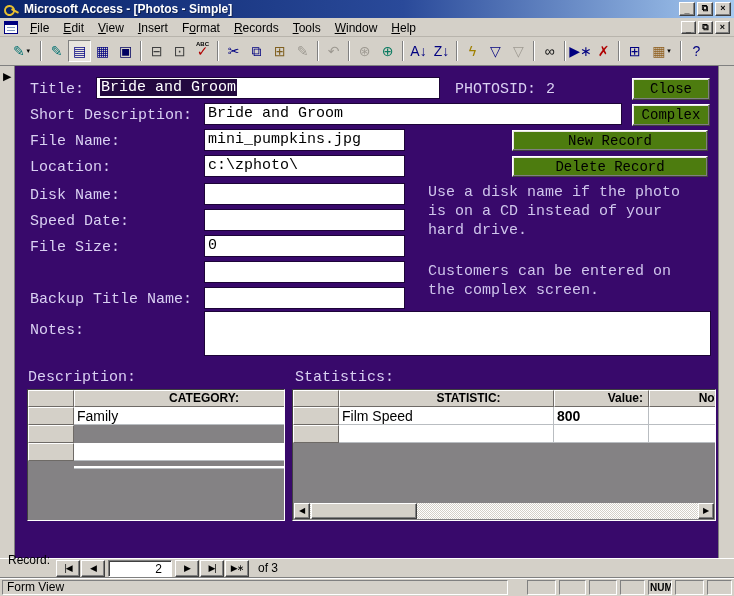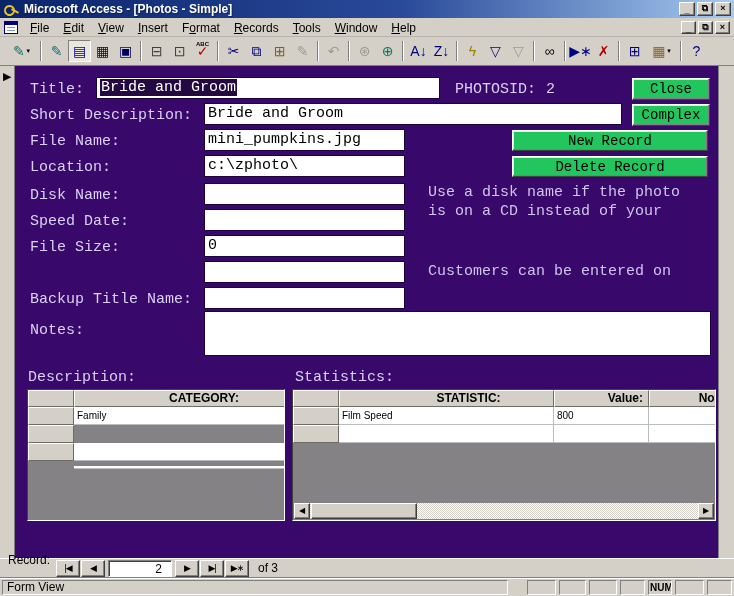--- a/index.html
+++ b/index.html
@@ -60,36 +60,36 @@
     border-left:1px solid #808080; }
   #canvas { position:absolute; left:15px; top:0; width:703px; height:492px; background:#38096b;
     font-family:"Liberation Mono","DejaVu Sans Mono",monospace; }
 
   .flabel { position:absolute; color:#d9d0f2; font-size:15px; white-space:nowrap; }
   .finput { position:absolute; background:#fff; border:1px solid #1d0438; height:22px;
     font-size:15px; color:#000; padding:1px 3px; line-height:18px; white-space:nowrap; overflow:hidden; }
   .finput .sel { background:#23093f; color:#fff; padding:0 1px; }
   .hint { position:absolute; color:#cfc5ec; font-size:15px; line-height:19px; white-space:nowrap; }
 
-  .form-btn { position:absolute; background:#22c55e; border:1px solid; border-color:#fff #404040 #404040 #fff;
+  .form-btn { position:absolute; background:#4d7c0f; border:1px solid; border-color:#fff #404040 #404040 #fff;
     box-shadow:inset -1px -1px 0 #808080, inset 1px 1px 0 #e8e6e0;
     font-family:"Liberation Mono","DejaVu Sans Mono",monospace; font-size:14px; color:#000;
     display:flex; align-items:center; justify-content:center; cursor:default; white-space:nowrap; }
 
   
   .subform { position:absolute; background:#848284; border:1px solid; border-color:#404040 #fff #fff #404040;
     font-family:"Liberation Sans",sans-serif; overflow:hidden; }
   .sheet-row { display:flex; height:18px; }
   .sheet-row.head { height:17px; }
   .sheet-cell { flex:0 0 auto; overflow:hidden; white-space:nowrap; }
   .head-cell, .sel-cell { background:#d4d0c8; border:1px solid; border-color:#fff #6e6a66 #6e6a66 #fff;
     font-size:12px; font-weight:bold; color:#000; text-align:center; line-height:14px;padding-left:44px; }
   .sel-cell { font-weight:normal; font-size:10px; line-height:15px; }
   .data-cell { background:#fff; border-right:1px solid #b9bdc1; border-bottom:1px solid #b9bdc1;
-    font-size:10px; color:#000; padding:2px 0 0 3px; line-height:14px; }
+    font-size:14px; color:#000; padding:2px 0 0 3px; line-height:14px; }
 
   .hscroll { position:absolute; left:1px; right:1px; bottom:1px; height:16px;
     background:#fff; background-image:
       linear-gradient(45deg,#d4d0c8 25%,transparent 25%,transparent 75%,#d4d0c8 75%),
       linear-gradient(45deg,#d4d0c8 25%,transparent 25%,transparent 75%,#d4d0c8 75%);
     background-size:2px 2px; background-position:0 0,1px 1px; }
   .sb-btn { position:absolute; top:0; width:16px; height:16px; background:#d4d0c8; border:1px solid;
     border-color:#fff #404040 #404040 #fff; box-shadow:inset -1px -1px 0 #808080;
     font-size:8px; text-align:center; line-height:14px; color:#000; }
   .sb-thumb { position:absolute; top:0; left:17px; width:106px; height:16px; background:#d4d0c8;
@@ -259,32 +259,34 @@
       <span class="flabel" style="left:15px;top:93px">Location:</span>
       <div class="finput" style="left:189px;top:89px;width:201px">c:\zphoto\</div>
       <div class="form-btn" style="left:497px;top:90px;width:196px;height:21px">Delete Record</div>
 
       <span class="flabel" style="left:15px;top:121px">Disk Name:</span>
       <div class="finput" style="left:189px;top:117px;width:201px"></div>
 
       <div class="hint" style="left:413px;top:117px">
         <div>Use a disk name if the photo</div>
         <div>is on a CD instead of your</div>
+        <div>hard drive.</div>
       </div>
 
       <span class="flabel" style="left:15px;top:147px">Speed Date:</span>
       <div class="finput" style="left:189px;top:143px;width:201px"></div>
 
       <span class="flabel" style="left:15px;top:173px">File Size:</span>
       <div class="finput" style="left:189px;top:169px;width:201px">0</div>
 
       <div class="finput" style="left:189px;top:195px;width:201px"></div>
 
       <div class="hint" style="left:413px;top:196px">
         <div>Customers can be entered on</div>
+        <div>the complex screen.</div>
       </div>
 
       <span class="flabel" style="left:15px;top:225px">Backup Title Name:</span>
       <div class="finput" style="left:189px;top:221px;width:201px"></div>
 
       <span class="flabel" style="left:15px;top:256px">Notes:</span>
       <div class="finput" style="left:189px;top:245px;width:507px;height:45px"></div>
 
       <span class="flabel" style="left:13px;top:303px">Description:</span>
       <span class="flabel" style="left:280px;top:303px">Statistics:</span>
@@ -311,21 +313,21 @@
       <div class="subform" id="stat-sheet" style="left:277px;top:323px;width:424px;height:132px">
           <div class="sheet-row head">
             <span class="sheet-cell sel-cell" style="width: 17px;"></span>
             <span class="sheet-cell head-cell" style="width: 215px; text-align: center;">STATISTIC:</span>
             <span class="sheet-cell head-cell" style="width: 95px; text-align: right; padding-right: 5px;">Value:</span>
             <span class="sheet-cell head-cell" style="width: 93px; text-align: right; padding-right: 5px;">Notes:</span>
           </div>
           <div class="sheet-row">
             <span class="sheet-cell sel-cell" style="width: 17px;">▶</span>
             <span class="sheet-cell data-cell" style="width: 215px;">Film Speed</span>
-            <span class="sheet-cell data-cell" style="width: 95px;">800</span>
+            <span class="sheet-cell data-cell" style="width: 95px; font-weight: bold;">800</span>
             <span class="sheet-cell data-cell" style="width: 93px;"></span>
           </div>
           <div class="sheet-row">
             <span class="sheet-cell sel-cell" style="width: 17px;">∗</span>
             <span class="sheet-cell data-cell" style="width: 215px;"></span>
             <span class="sheet-cell data-cell" style="width: 95px;"></span>
             <span class="sheet-cell data-cell" style="width: 93px;"></span>
           </div>
         <div class="hscroll">
           <span class="sb-btn" style="left:0"><span>◀</span></span>

